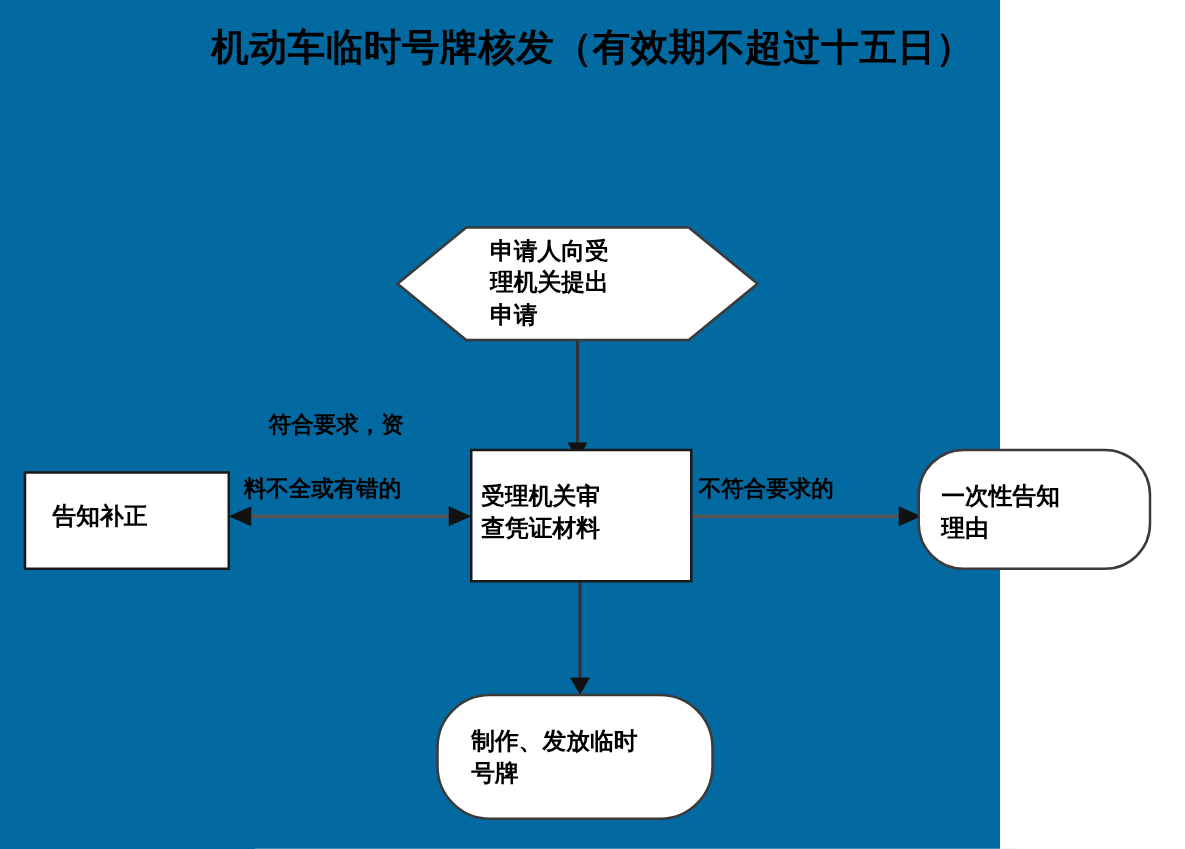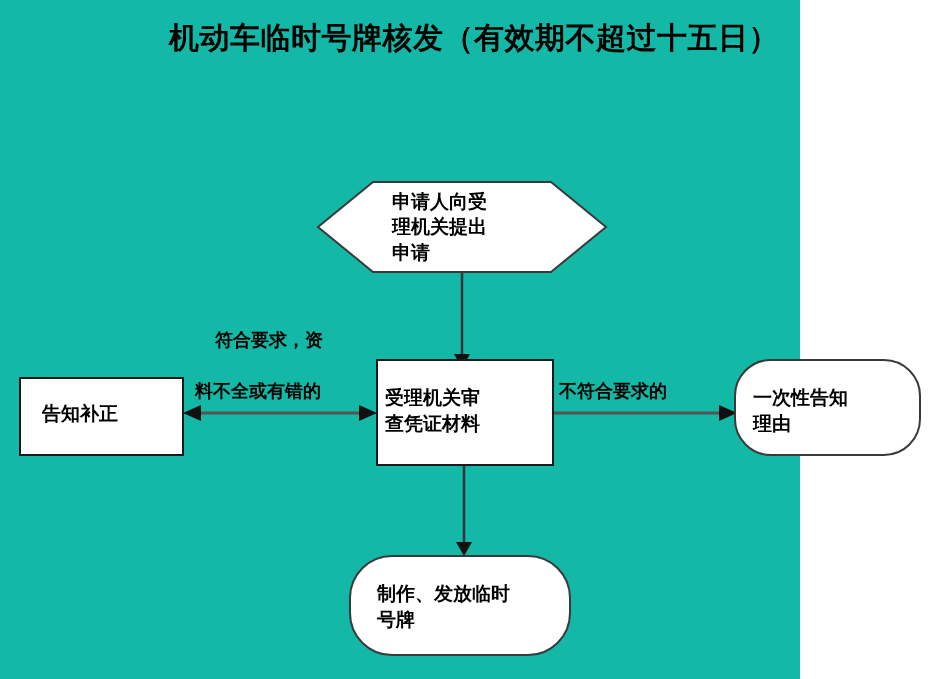--- a/index.html
+++ b/index.html
@@ -10,21 +10,21 @@
   body {
     width: 948px;
     height: 679px;
     overflow: hidden;
     font-family: "DejaVu Sans", "Liberation Sans", sans-serif;
   }
   #page {
     position: relative;
     width: 800px;
     height: 679px;
-    background: #14b8a6;
+    background: #0369a1;
   }
   #chart-title {
     position: absolute;
     left: 0;
     top: 18px;
     width: 948px;
     text-align: center;
     font-family: "DejaVu Sans", "Liberation Sans", sans-serif;
     font-size: 30px;
     font-weight: bold;

